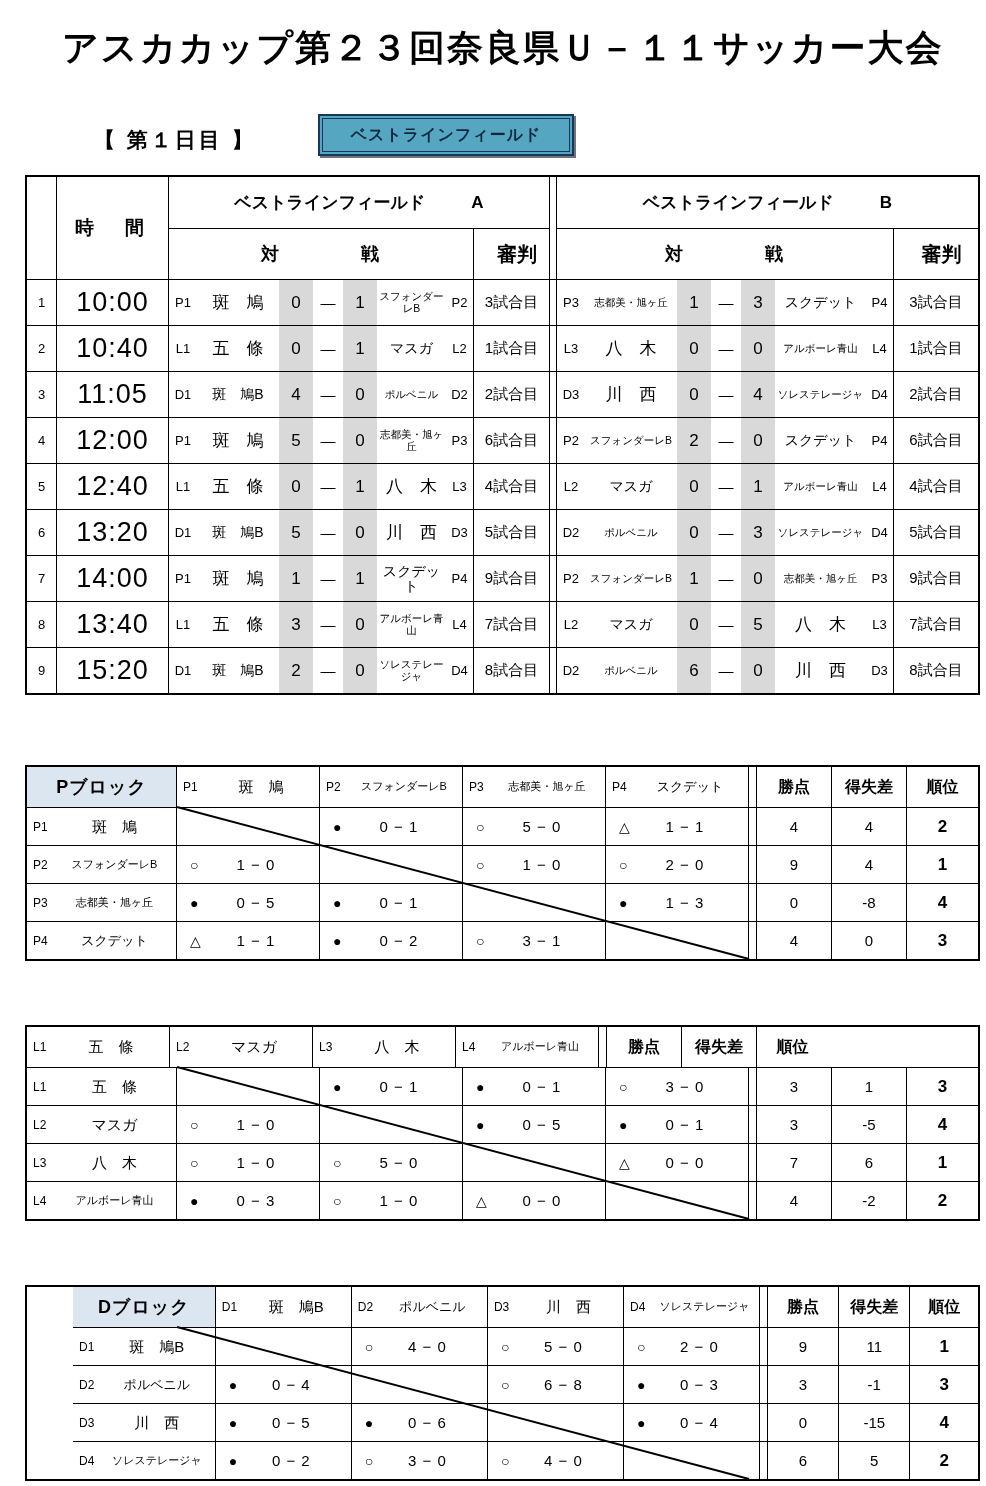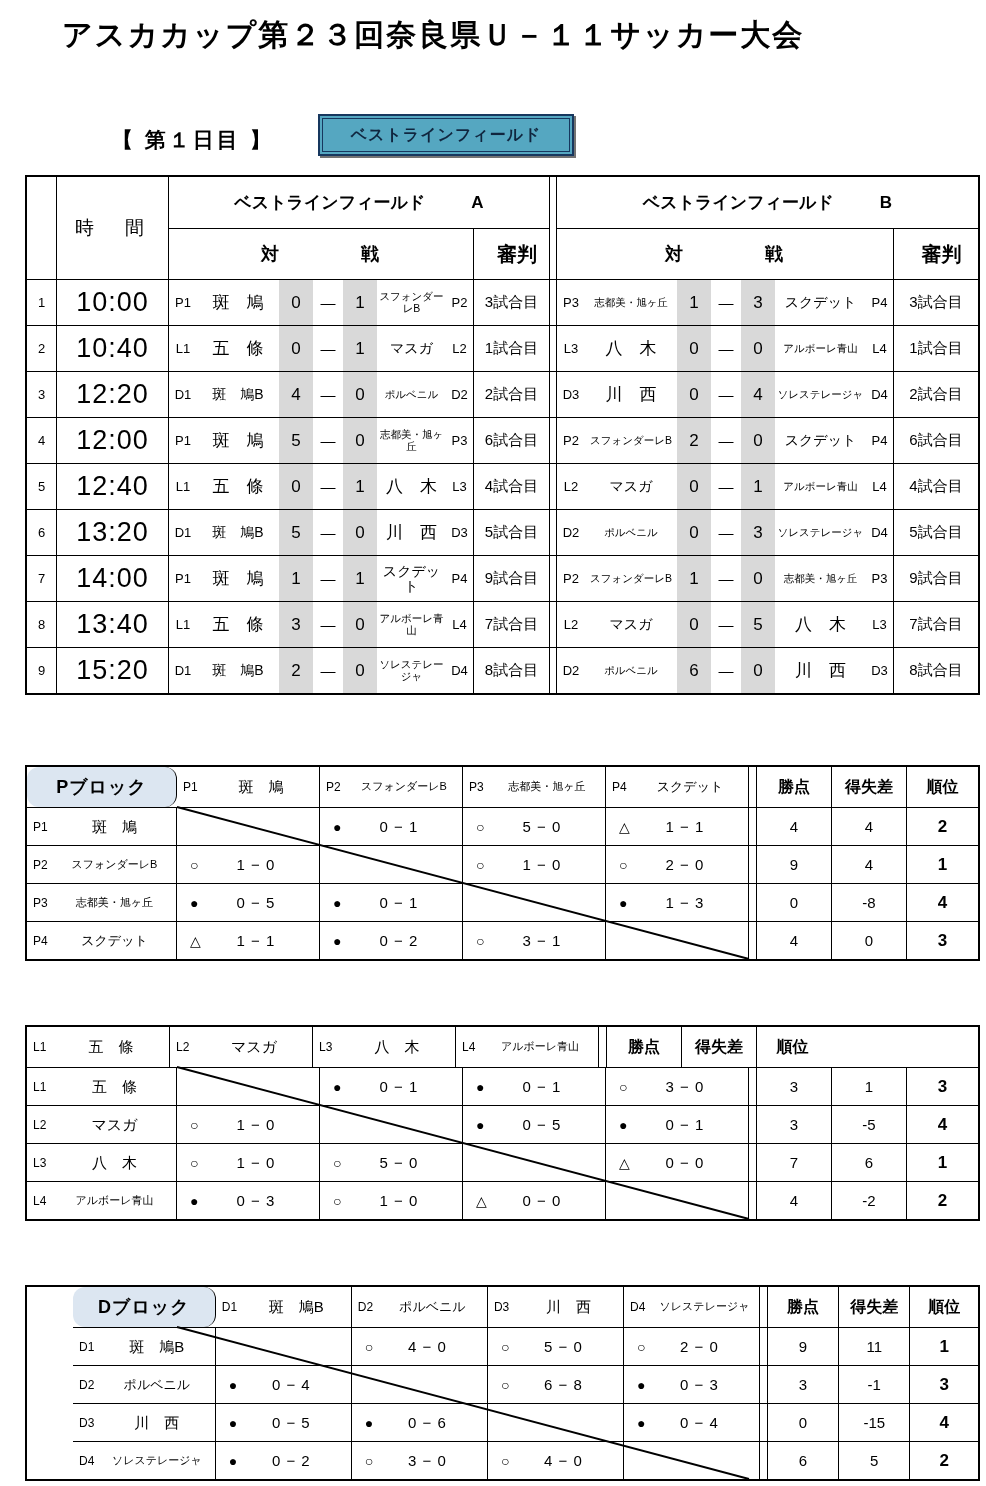--- a/index.html
+++ b/index.html
@@ -1,20 +1,20 @@
 <!DOCTYPE html>
 <html><head>
 <meta charset="utf-8">
 <style>
   * { box-sizing: border-box; margin: 0; padding: 0; }
   body { background: #fff; font-family: "Liberation Sans", "DejaVu Sans", sans-serif; color: #000; }
   .page { position: relative; width: 986px; height: 1486px; background: #fff; overflow: hidden; }
 
-  .title { position: absolute; left: 62px; top: 15px; font-size: 30px; font-weight: bold; letter-spacing: 2px; }
-  .day-label { position: absolute; left: 94px; top: 126px; font-size: 21px; font-weight: bold; letter-spacing: 3px; margin-left: 18px; }
+  .title { position: absolute; left: 62px; top: 24px; font-size: 36px; font-weight: bold; letter-spacing: 2px; }
+  .day-label { position: absolute; left: 94px; top: 126px; font-size: 21px; font-weight: bold; letter-spacing: 3px; }
 
   .venue { position: absolute; left: 318px; top: 114px; width: 256px; height: 42px;
            background: #55a7c1; border: 2px solid #17375e; box-shadow: 2px 2px 0 rgba(40,40,40,.65);
            display: flex; align-items: center; justify-content: center; }
   .venue .inner-frame { position: absolute; inset: 2px; border: 1.5px solid #17375e; pointer-events: none; }
   .venue .vtext { font-size: 16px; font-weight: bold; color: #10263f; letter-spacing: 1px; }
 
   
   .sched { position: absolute; left: 25px; top: 175px; width: 955px; border: 2px solid #000; background: #fff; }
   .srow  { display: flex; height: 46px; border-top: 1.5px solid #000; }
@@ -42,29 +42,29 @@
   .sec { display: flex; flex-direction: column; height: 100%; }
   .sec-a { width: 380px; } .sec-b { width: 421px; }
   .flabel { height: 52px; border-bottom: 1.5px solid #000; display: flex; align-items: center; justify-content: center;
             gap: 46px; font-size: 17px; font-weight: bold; }
   .subrow { display: flex; height: 50px; gap: 11px; }
   .match-h-a { width: 305px; border-right: 1.5px solid #000; display: flex; align-items: center; justify-content: center;
                font-size: 18px; font-weight: bold; letter-spacing: 2px; }
   .match-h-b { width: 337px; border-right: 1.5px solid #000; display: flex; align-items: center; justify-content: center;
                font-size: 18px; font-weight: bold; letter-spacing: 2px; }
   .ref-h { flex: 1; display: flex; align-items: center; justify-content: center; font-size: 20px; font-weight: bold; }
-  .time-h { font-size: 19px; font-weight: normal; letter-spacing: 6px; }
+  .time-h { font-size: 19px; font-weight: bold; letter-spacing: 6px; }
 
   
   .block { position: absolute; left: 25px; width: 955px; border: 2px solid #000; background: #fff; }
   #block-p { top: 765px; } #block-l { top: 1025px; } #block-d { top: 1285px; padding-left: 46px; }
   .bhead { display: flex; height: 40px; }
   .brow  { display: flex; height: 38px; border-top: 1.5px solid #000; }
   .b-label { width: 150px; border-right: 1.5px solid #000; display: flex; align-items: center; }
-  .b-label.hdr { background: #dce6f1; justify-content: center; font-size: 18px; font-weight: bold; letter-spacing: 1px; border-radius: 12px; }
+  .b-label.hdr { background: #dce6f1; justify-content: center; font-size: 18px; font-weight: bold; letter-spacing: 1px; }
   .b-team { width: 143px; border-right: 1.5px solid #000; display: flex; align-items: center; }
   .b-gap  { width: 8px; border-right: 1.5px solid #000; }
   .b-stat { width: 75px; border-right: 1.5px solid #000; display: flex; align-items: center; justify-content: center; }
   .b-stat.last { width: 71px; border-right: none; }
   .b-stat.hdr { font-size: 16px; font-weight: bold; }
   .b-pts, .b-diff { font-size: 15px; }
   .b-rank { font-size: 17px; font-weight: bold; }
   .rcode { width: 30px; padding-left: 6px; font-size: 12px; flex-shrink: 0; }
   .rname { flex: 1; text-align: center; line-height: 1.05; padding-right: 4px; }
   .rname.lg { font-size: 15px; } .rname.md { font-size: 13px; } .rname.sm { font-size: 11px; }
@@ -151,21 +151,21 @@
       <div class="c c-band">0</div>
       <div class="c c-dash">—</div>
       <div class="c c-band">0</div>
       <div class="c c-aname-b name sm">アルボーレ青山</div>
       <div class="c c-code endB">L4</div>
       <div class="c c-ref-b">1試合目</div>
     </div>
 
     <div class="srow">
       <div class="c c-num">3</div>
-      <div class="c c-time">12:20</div>
+      <div class="c c-time">11:05</div>
       <div class="c c-code">D1</div>
       <div class="c c-hname-a name md">斑　鳩B</div>
       <div class="c c-band">4</div>
       <div class="c c-dash">—</div>
       <div class="c c-band">0</div>
       <div class="c c-aname-a name sm">ポルベニル</div>
       <div class="c c-code endA">D2</div>
       <div class="c c-ref-a">2試合目</div>
       <div class="c c-vgap"></div>
       <div class="c c-code">D3</div>

